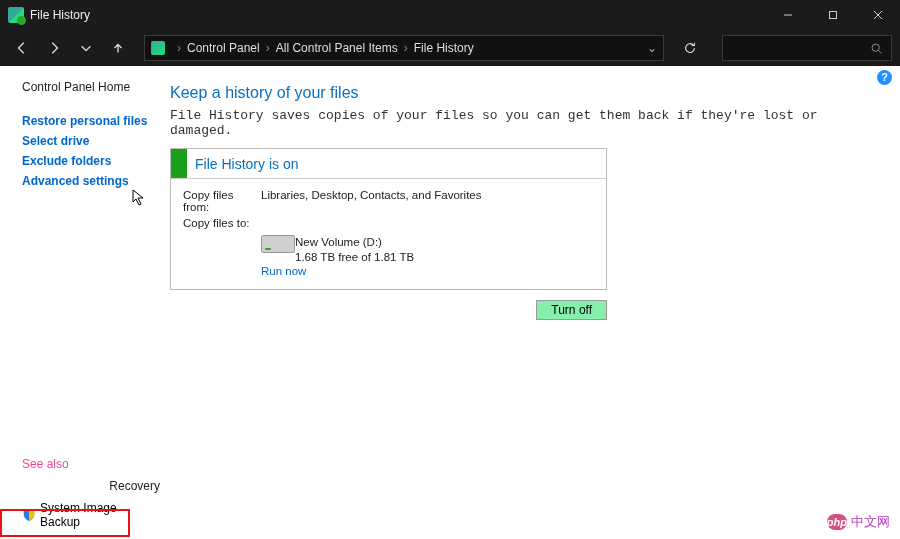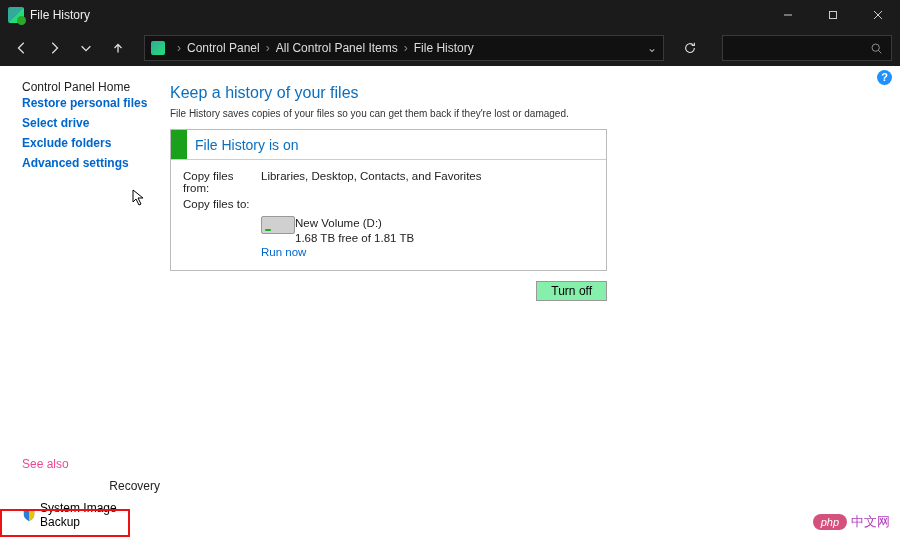--- a/index.html
+++ b/index.html
@@ -21,33 +21,33 @@
   .addrbar .crumb-icon { width:14px; height:14px; background:linear-gradient(135deg,#3a9,#2d7); border-radius:2px; margin-right:6px; }
   .addrbar .sep { margin:0 6px; color:#888; }
   .addrbar .chev { margin-left:auto; color:#aaa; }
   .refresh { margin-left:8px; }
   .searchbar { flex:1; height:26px; background:#111; border:1px solid #3a3a3a; margin-left:14px; display:flex; align-items:center; justify-content:flex-end; padding:0 8px; }
   .searchbar svg { width:13px; height:13px; color:#aaa; }
   
   
   .content { display:flex; height:calc(100% - 66px); background:#fff; position:relative; }
   .sidebar { width:170px; padding:14px 10px 10px 22px; font-size:12px; display:flex; flex-direction:column; }
-  .sidebar .home { color:#222; margin-bottom:2px; }
+  .sidebar .home { color:#222; margin-bottom:20px; }
   .sidebar a.slink { color:#0066cc; text-decoration:none; margin-bottom:6px; display:block;font-weight:bold; }
   .sidebar .spacer { flex:1; }
   .sidebar .see-also { color:#ec4899; margin-bottom:8px; }
   .sidebar .rec { color:#222; margin-bottom:8px;text-align:right; }
   .sib-row { display:flex; align-items:center; gap:4px; }
   .sib-row .shield { width:14px; height:14px; }
   .highlight-box { border:2px solid #e11; width:130px; height:28px; position:absolute; left:0; bottom:2px; pointer-events:none; }
   
   .main { flex:1; padding:18px 24px 0 0; position:relative; }
   .help-icon { position:absolute; top:4px; right:8px; width:15px; height:15px; border-radius:50%; background:#1e90ff; color:#fff; font-size:11px; line-height:15px; text-align:center; font-weight:bold; }
   .heading { color:#0a6fbf; font-size:16px; font-weight:400; margin-bottom:6px; }
-  .sub { font-size:10px; color:#333; margin-bottom:10px; }
+  .sub { font-size:13px; color:#333; margin-bottom:10px;font-family:Liberation Mono, monospace; }
   
   .status-box { border:1px solid #bbb; width:437px; padding:0; }
   .status-hdr { display:flex; align-items:center; border-bottom:1px solid #ccc; height:30px; }
   .status-hdr .stripe { width:16px; height:100%; background:#1aa01a; }
   .status-hdr .txt { color:#0a6fbf; font-size:14px; padding-left:8px; }
   .status-body { padding:10px 12px 12px; font-size:11.5px; color:#222; }
   .srow { display:flex; margin-bottom:4px; }
   .srow .lbl { width:78px; }
   .srow .val { flex:1; }
   .drive-row { display:flex; align-items:flex-start; margin-top:6px; }
@@ -56,21 +56,21 @@
   .drive-txt { font-size:11.5px; line-height:1.3; }
   .runnow { color:#0066cc; margin-left:78px; }
   
   .turnoff-row { width:437px; display:flex; justify-content:flex-end; margin-top:10px; }
   .turnoff-btn { font-size:12px; padding:2px 14px; border:1px solid #999; background:#86efac; }
   
   .cursor { position:absolute; left:132px; top:123px; pointer-events:none; }
   .cursor svg { width:14px; height:18px; }
   
   .watermark { position:absolute; right:10px; bottom:8px; display:flex; align-items:center; gap:4px; opacity:.85; }
-  .wm-pill { background:#cc3366; color:#fff; font-weight:normal; font-size:11px; padding:2px 8px; border-radius:10px; font-style:italic; }
+  .wm-pill { background:#cc3366; color:#fff; font-weight:bold; font-size:11px; padding:2px 0; border-radius:10px; font-style:italic; }
   .wm-txt { font-size:13px; color:#a21caf; }
 </style>
 </head>
 <body>
 
 <div class="titlebar">
   <div class="app-icon"></div>
   <div class="title">File History</div>
   <div class="winbtn">
     <svg viewBox="0 0 10 10">

